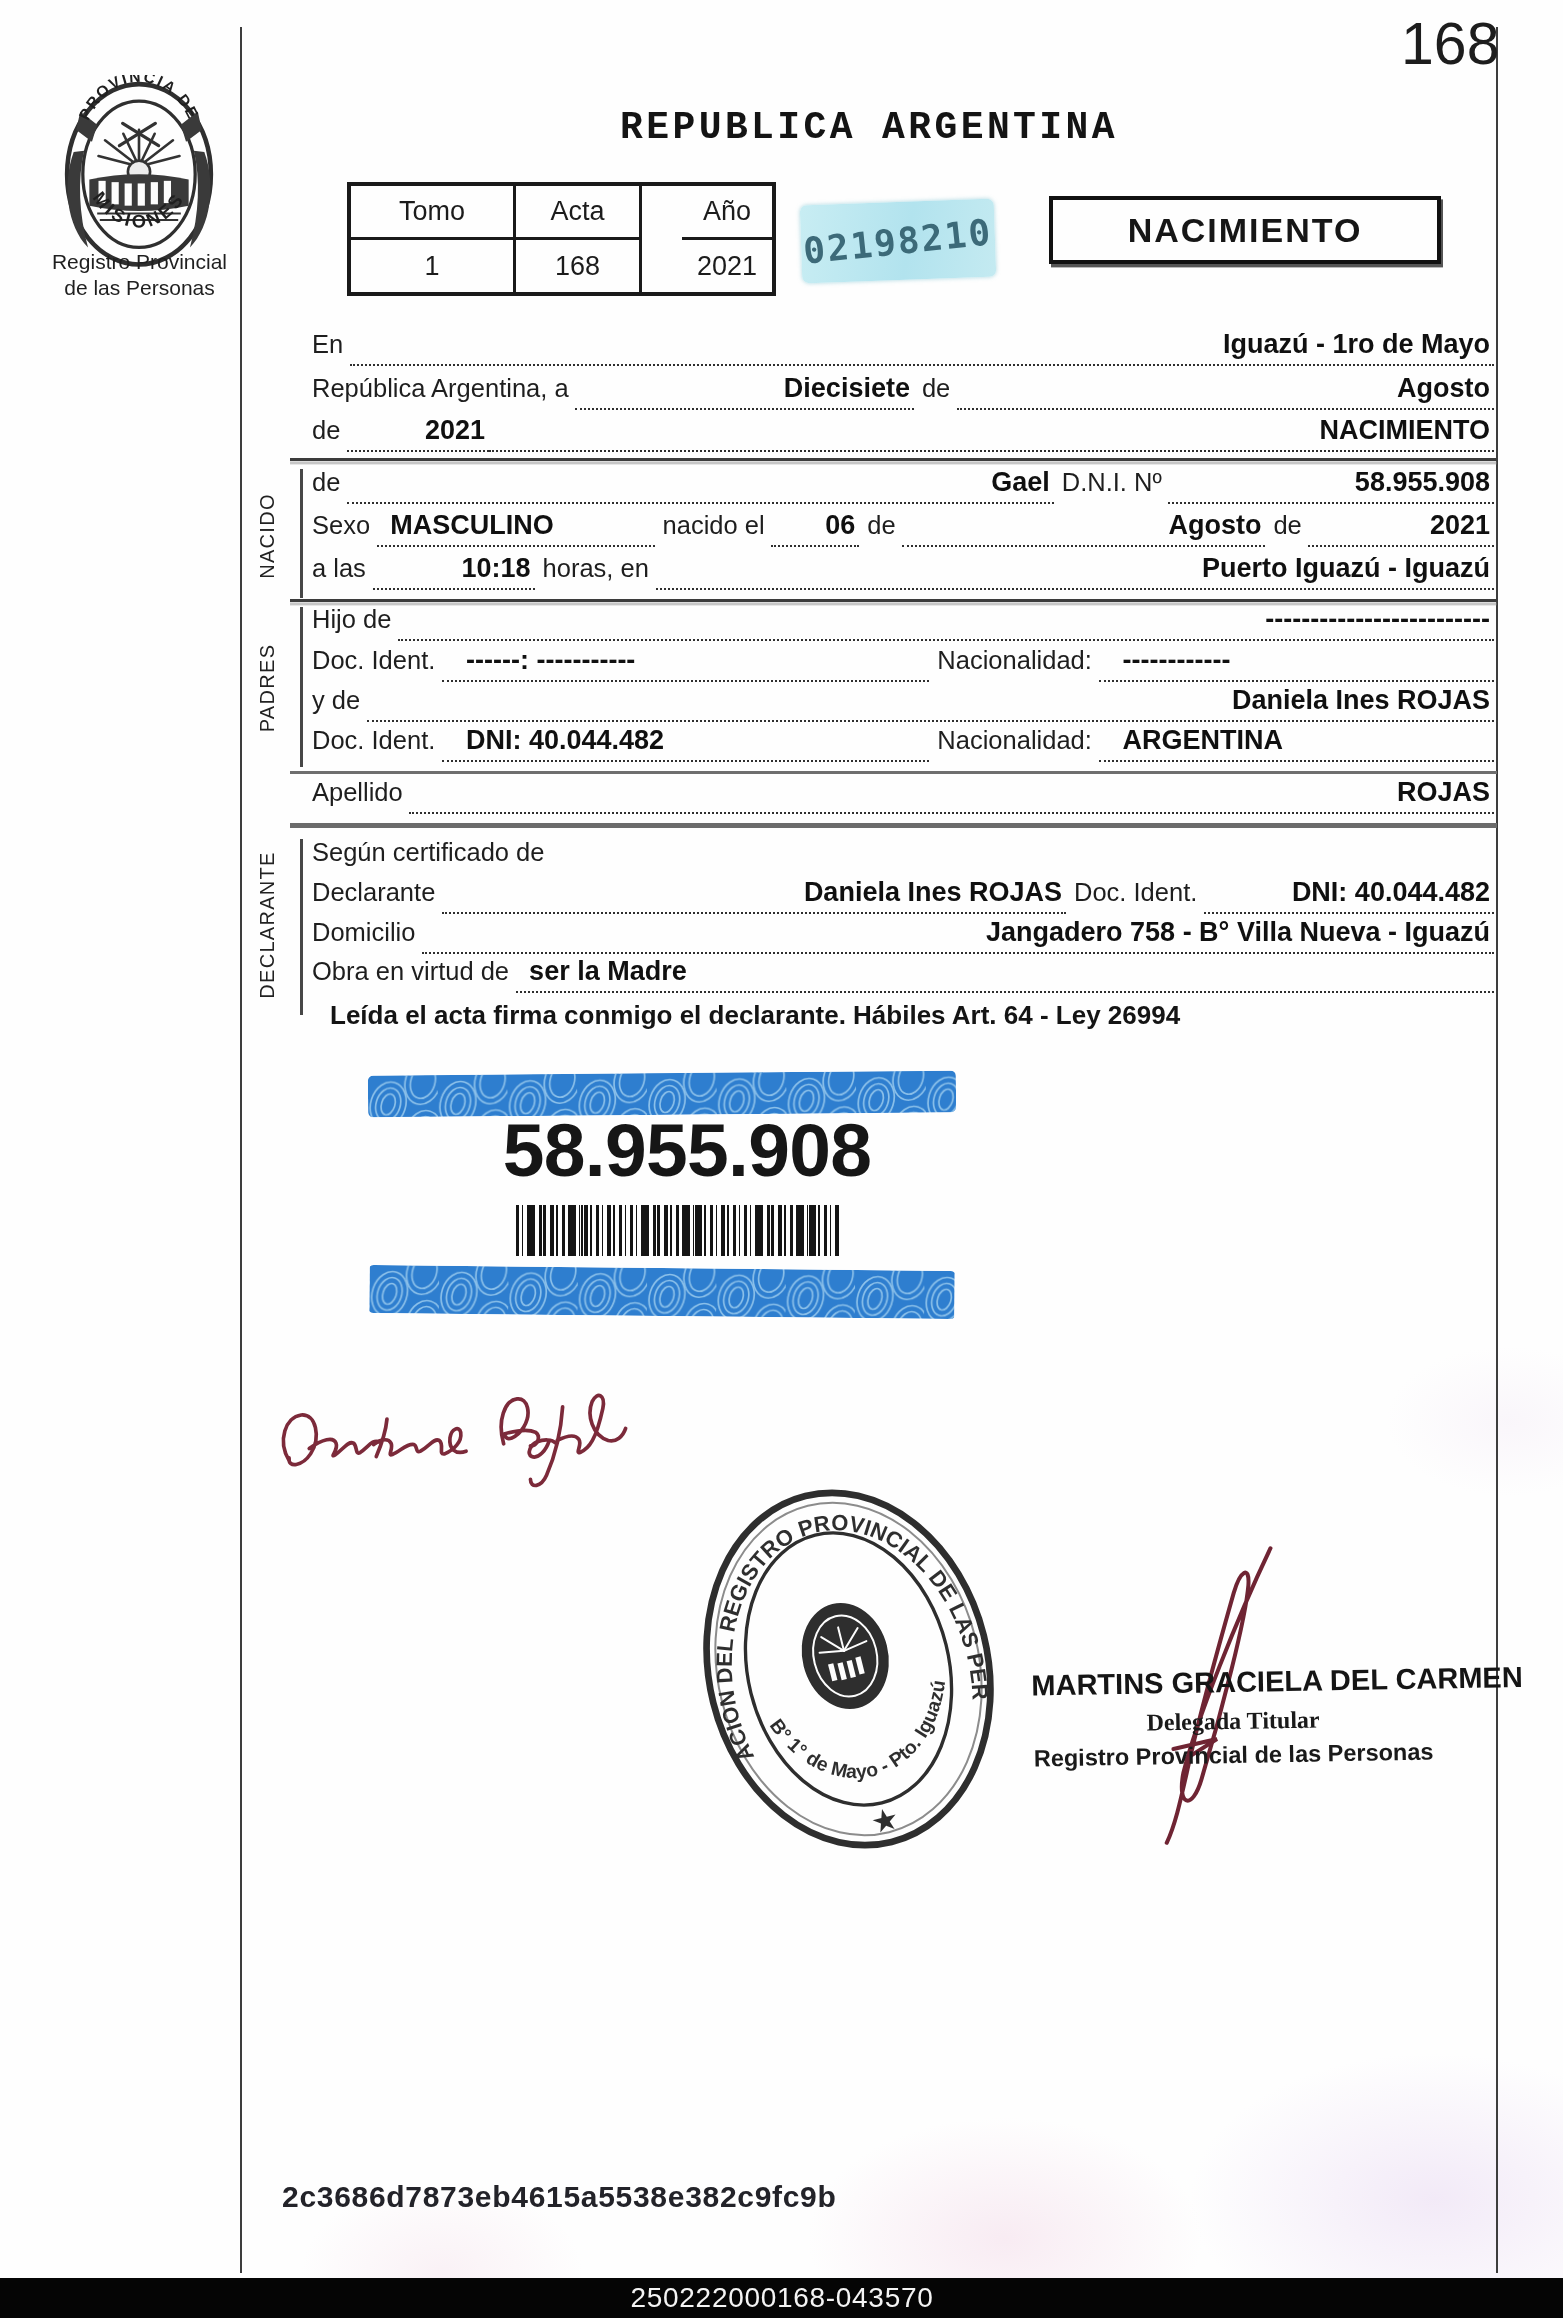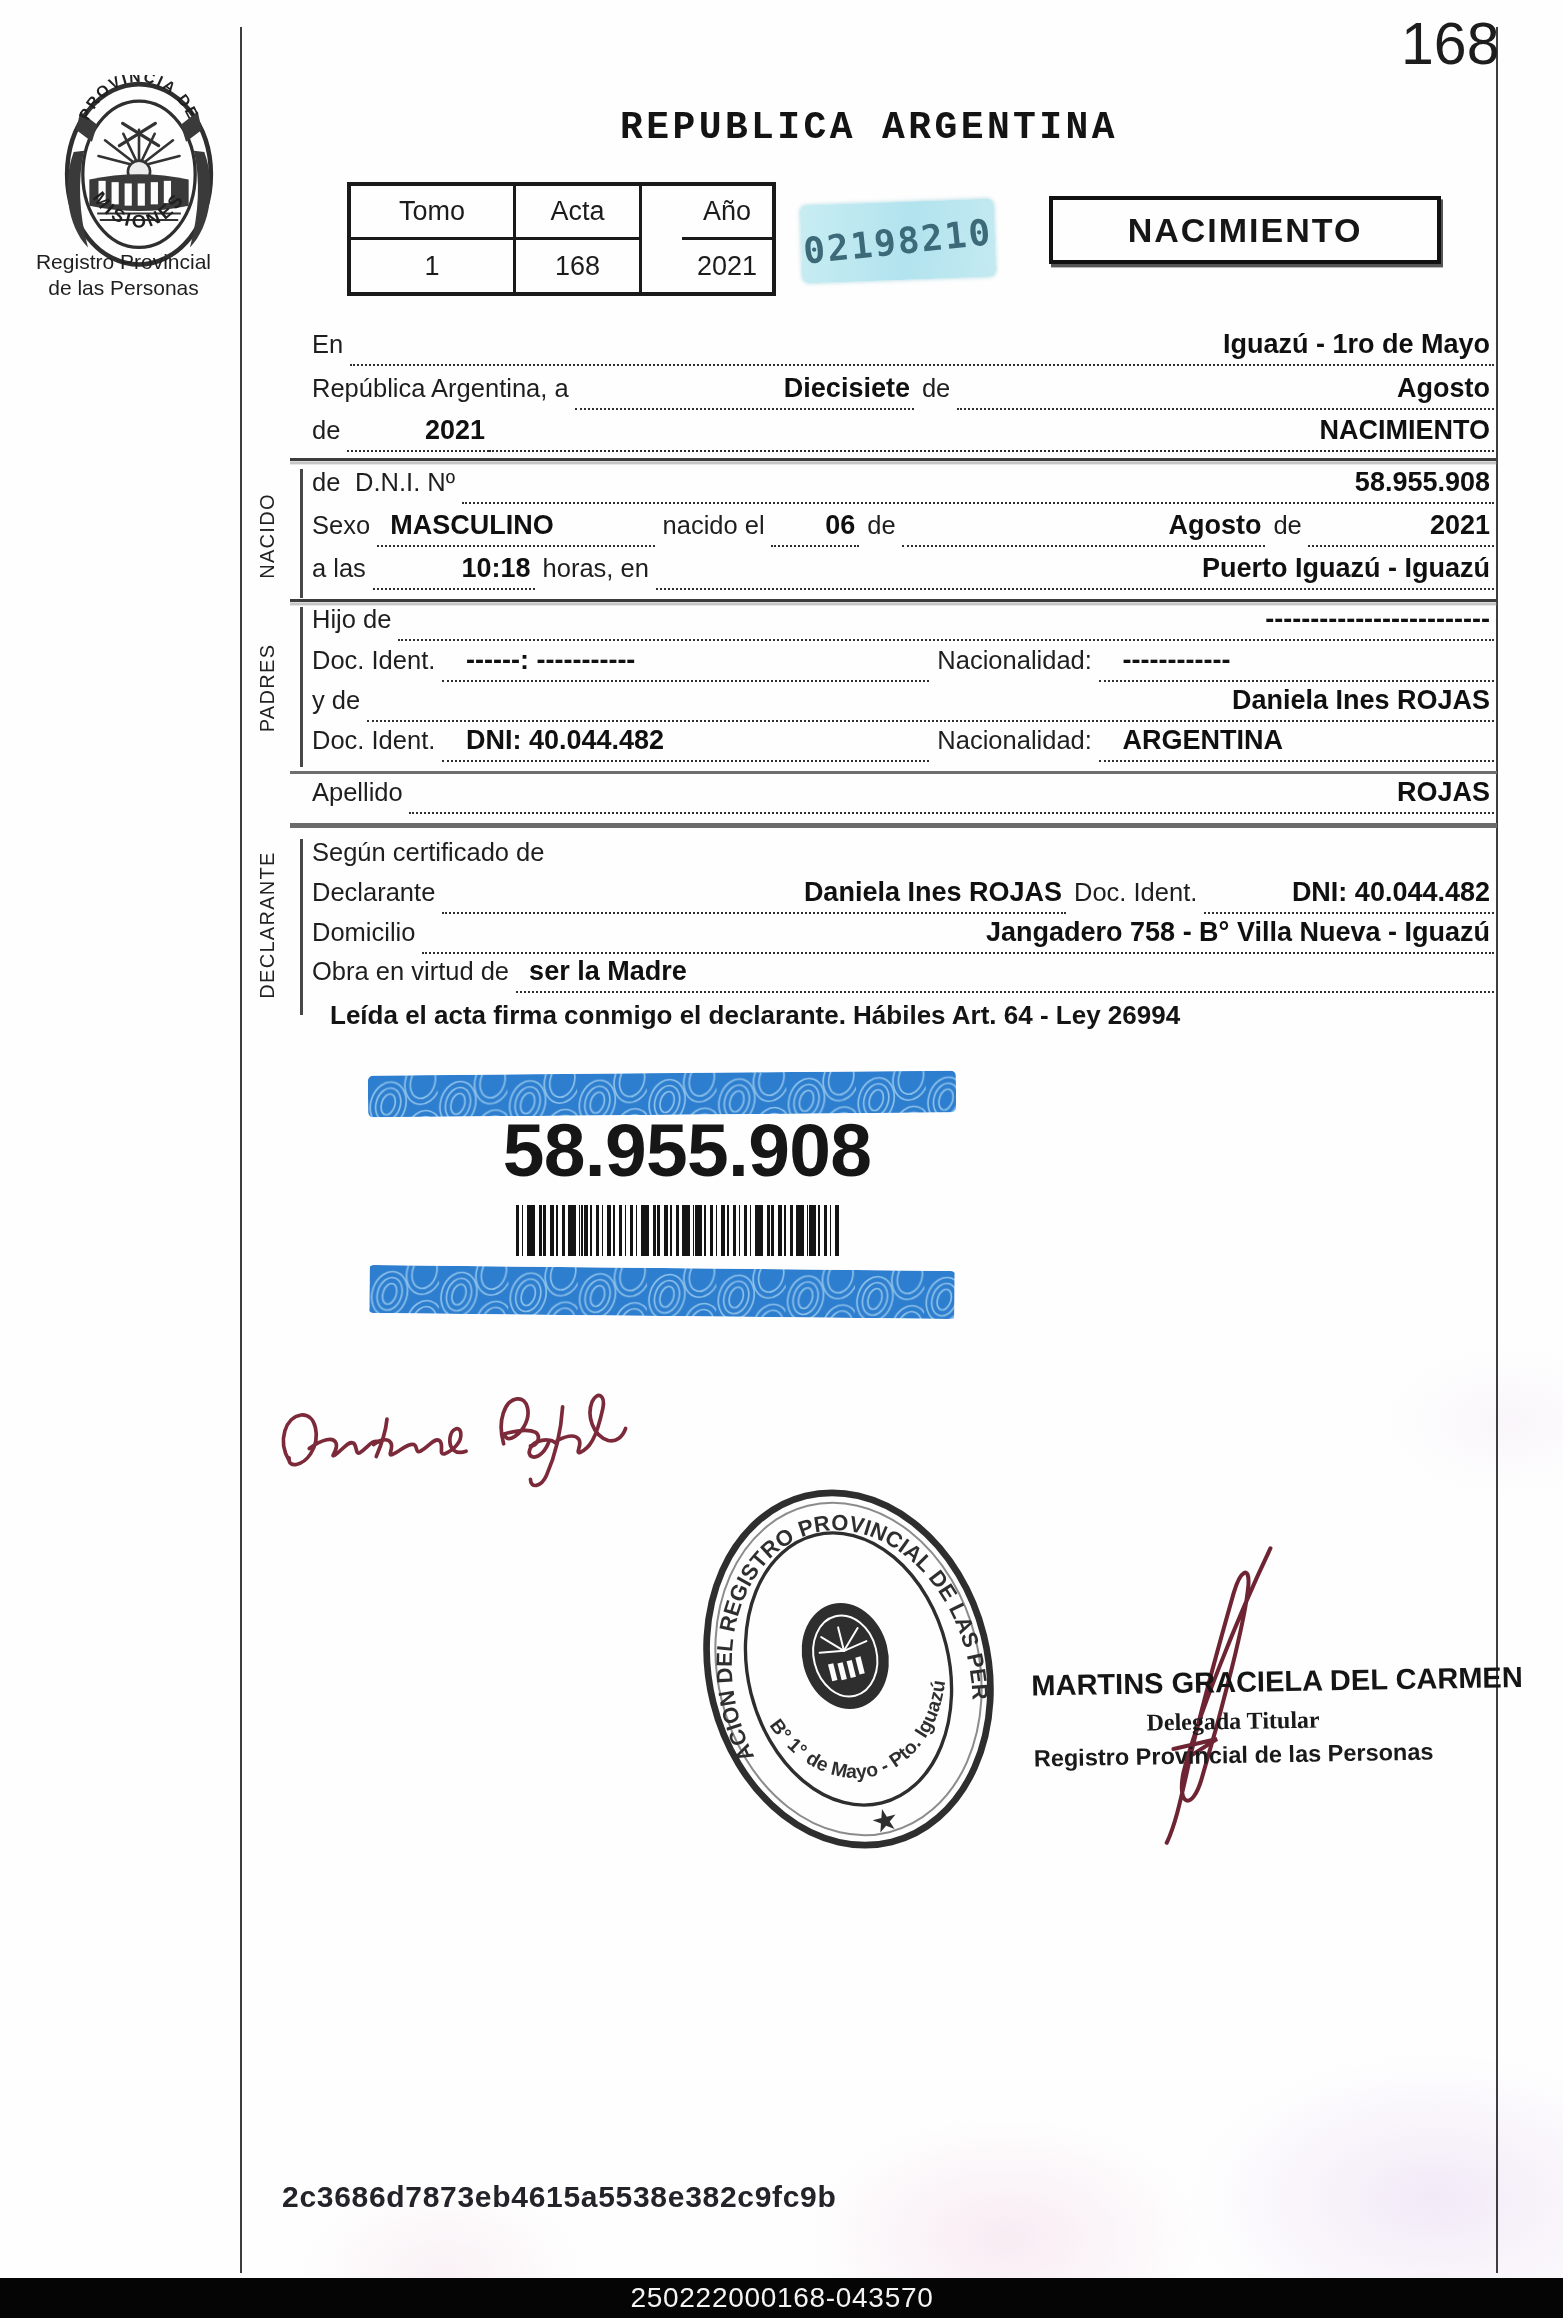--- a/index.html
+++ b/index.html
@@ -11,21 +11,21 @@
     background:
       radial-gradient(282px 174px at 1005px 2239px, rgba(238,205,224,.38), transparent 70%),
       radial-gradient(349px 208px at 1434px 2199px, rgba(226,206,238,.42), transparent 70%),
       radial-gradient(201px 127px at 442px 2272px, rgba(240,212,226,.30), transparent 70%),
       radial-gradient(174px 107px at 1508px 1421px, rgba(236,222,240,.25), transparent 70%);
   }
   .vline{position:absolute;width:2px;background:#3d3d3d;top:27px;height:2246px;}
   .pageno{position:absolute;top:14.7px;left:1401px;font-size:59px;color:#1d1d1d;line-height:1;}
   
   .emblem{position:absolute;left:59px;top:75px;width:160px;height:196px;}
-  .emblem-caption{position:absolute;left:16px;top:249px;width:215px;text-align:center;
+  .emblem-caption{position:absolute;left:32px;top:249px;width:215px;text-align:center;
     font-size:21px;line-height:25.5px;color:#1f1f1f;}
   
   .title{position:absolute;top:106px;left:869px;transform:translateX(-50%);
     font-family:"Liberation Mono", monospace;font-weight:bold;font-size:38px;
     letter-spacing:3.4px;white-space:nowrap;color:#141414;}
   .regtable{position:absolute;left:347px;top:182px;border:4px solid #1a1a1a;
     display:grid;grid-template-columns:165px 126px 130px;grid-template-rows:54px 52px;}
   .regtable .cell{border-right:3.4px solid #1a1a1a;border-bottom:3.4px solid #1a1a1a;
     display:flex;align-items:center;justify-content:center;font-size:27px;color:#1c1c1c;}
   .regtable .cell:nth-child(3n){border-right:none;margin-left:40px;}
@@ -166,20 +166,21 @@
   <span class="f" style="width:134px">2021</span>
   <span class="f" style="flex:1">NACIMIENTO</span>
 </div>
 
 <div class="hr" style="top:458px;height:3.4px;background:#3c3c3c;box-shadow:0 3.4px 0 rgba(130,130,130,.45);"></div>
 
 <div class="side" style="top:536px">NACIDO</div>
 <div class="siderule" style="top:469px;height:129px;"></div>
 <div class="row" style="top:468px">
   <span class="lb">de</span>
+  <span class="f" style="flex:2.2">Gael</span>
   <span class="lb mid">D.N.I. Nº</span>
   <span class="f" style="flex:1">58.955.908</span>
 </div>
 <div class="row" style="top:511px">
   <span class="lb">Sexo</span>
   <span class="f left" style="flex:1.1;padding-left:13.4px">MASCULINO</span>
   <span class="lb mid">nacido el</span>
   <span class="f" style="width:80px">06</span>
   <span class="lb mid">de</span>
   <span class="f" style="flex:1.5">Agosto</span>

